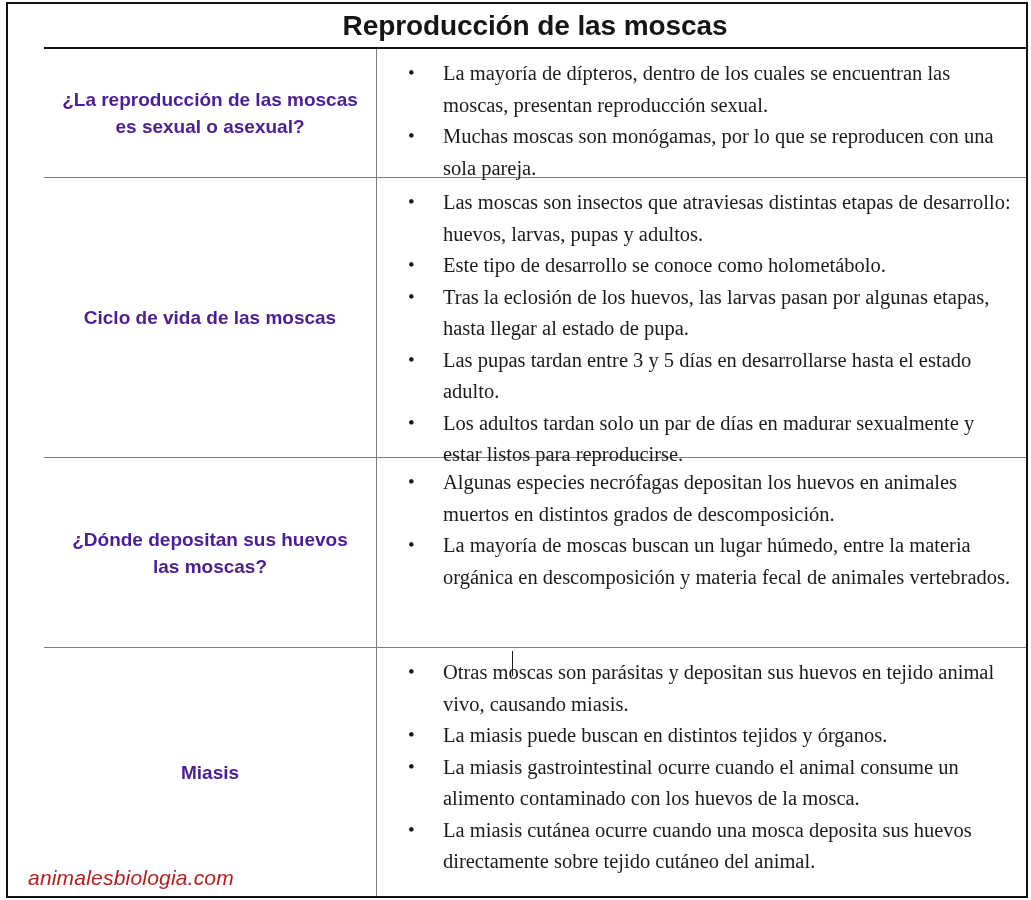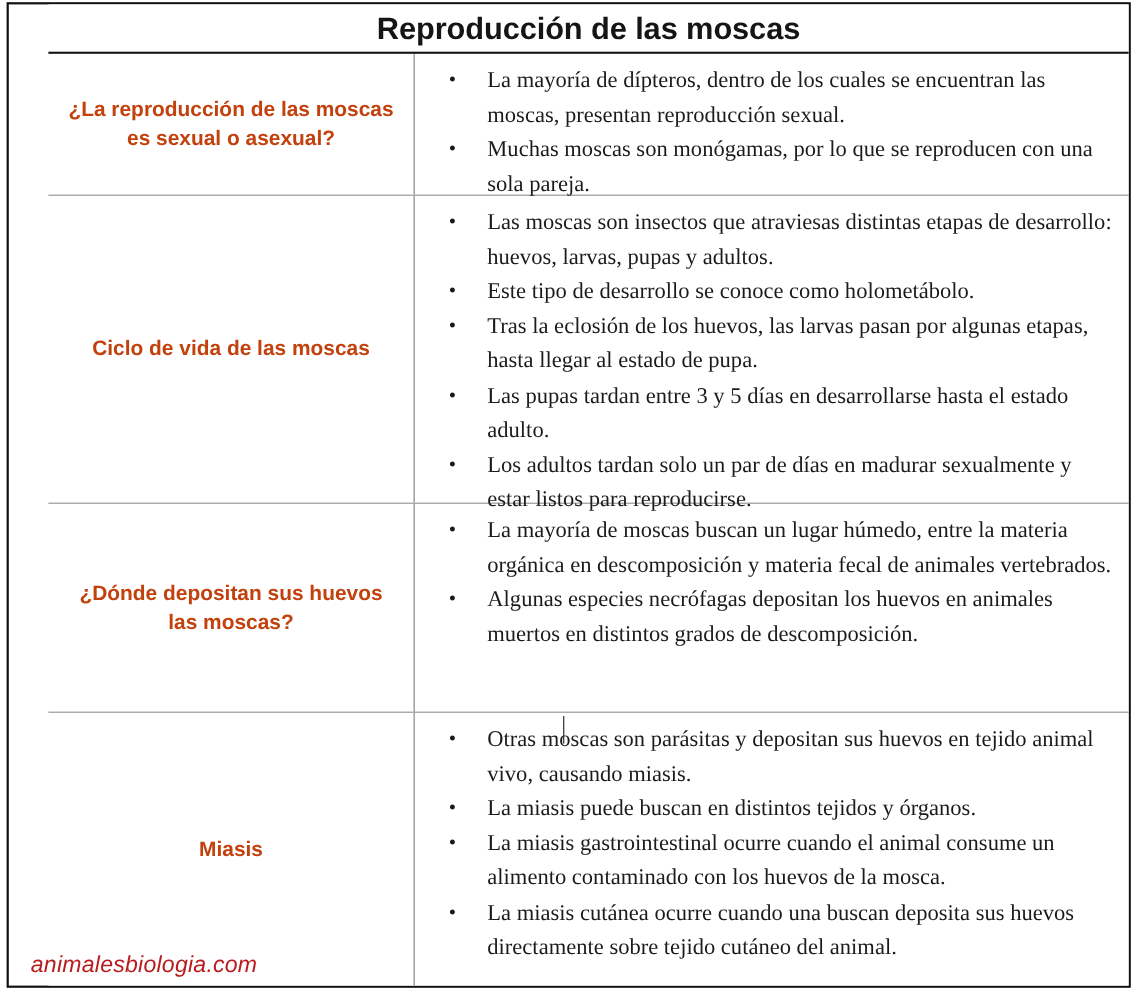--- a/index.html
+++ b/index.html
@@ -81,21 +81,21 @@
     align-items: center;
     justify-content: center;
     padding: 4px 18px;
     position: relative;
   }
   .label-text {
     font-size: 19px;
     font-weight: bold;
     line-height: 27px;
     text-align: center;
-    color: #c2410c;
+    color: #4c1d95;
   }
 
   .cell-content {
     flex: 1 1 auto;
     box-sizing: border-box;
     padding: 9px 14px 6px 14px;
     display: flex;
     align-items: flex-start;
   }
 
@@ -183,36 +183,36 @@
         </ul>
       </div>
     </div>
 
     <div class="row row-h3">
       <div class="cell-label">
         <div class="label-text">¿Dónde depositan sus huevos las moscas?</div>
       </div>
       <div class="cell-content">
         <ul class="bullets">
+          <li>Algunas especies necrófagas depositan los huevos en animales muertos en distintos grados de descomposición.</li>
           <li>La mayoría de moscas buscan un lugar húmedo, entre la materia orgánica en descomposición y materia fecal de animales vertebrados.</li>
-          <li>Algunas especies necrófagas depositan los huevos en animales muertos en distintos grados de descomposición.</li>
         </ul>
       </div>
     </div>
 
     <div class="row row-h4 last">
       <div class="cell-label">
         <div class="label-text">Miasis</div>
       </div>
       <div class="cell-content">
         <ul class="bullets">
           <li>Otras moscas son parásitas y depositan sus huevos en tejido animal vivo, causando miasis.</li>
           <li>La miasis puede buscan en distintos tejidos y órganos.</li>
           <li>La miasis gastrointestinal ocurre cuando el animal consume un alimento contaminado con los huevos de la mosca.</li>
-          <li>La miasis cutánea ocurre cuando una buscan deposita sus huevos directamente sobre tejido cutáneo del animal.</li>
+          <li>La miasis cutánea ocurre cuando una mosca deposita sus huevos directamente sobre tejido cutáneo del animal.</li>
         </ul>
       </div>
     </div>
 
   </div>
 
   <div class="caret"></div>
 
   <div class="watermark">animalesbiologia.com</div>
 

